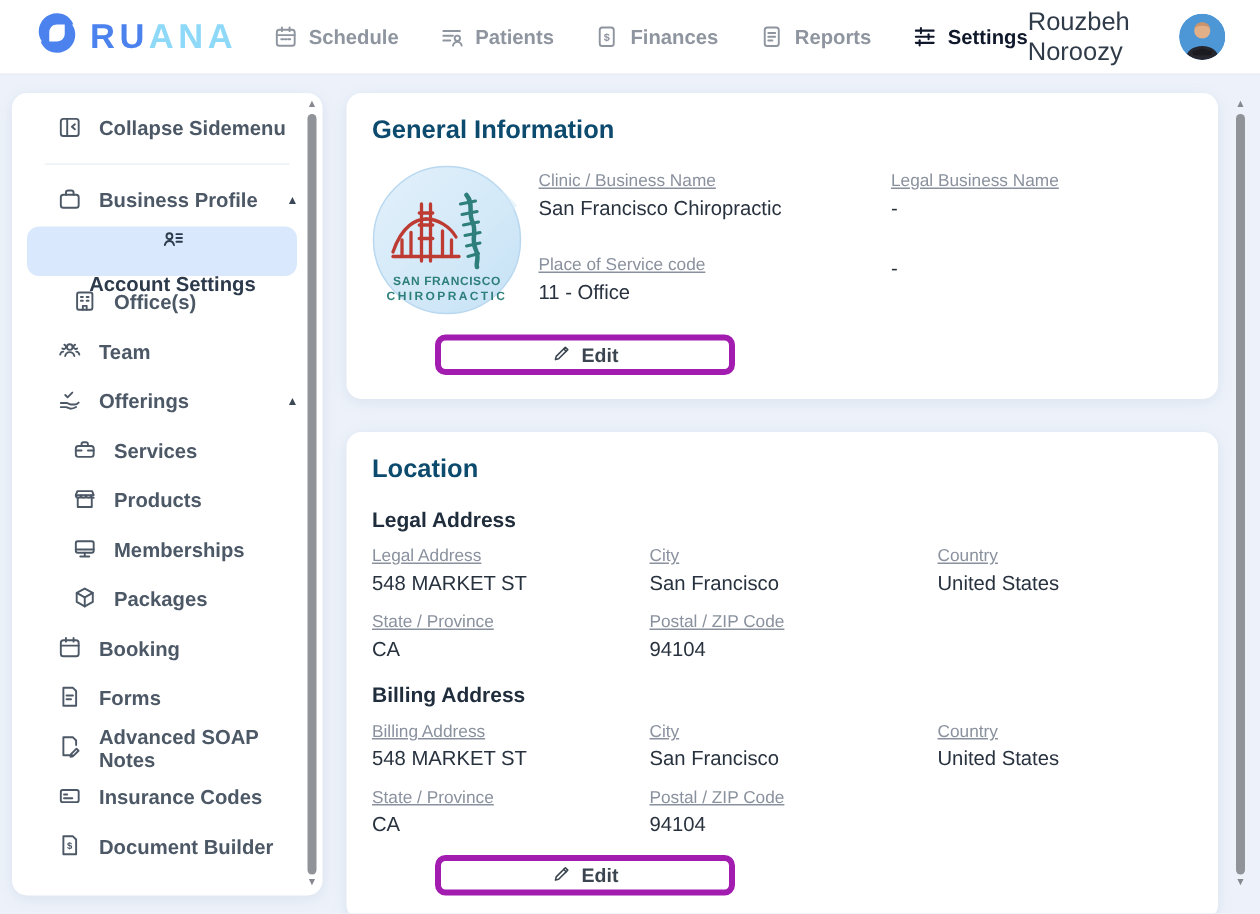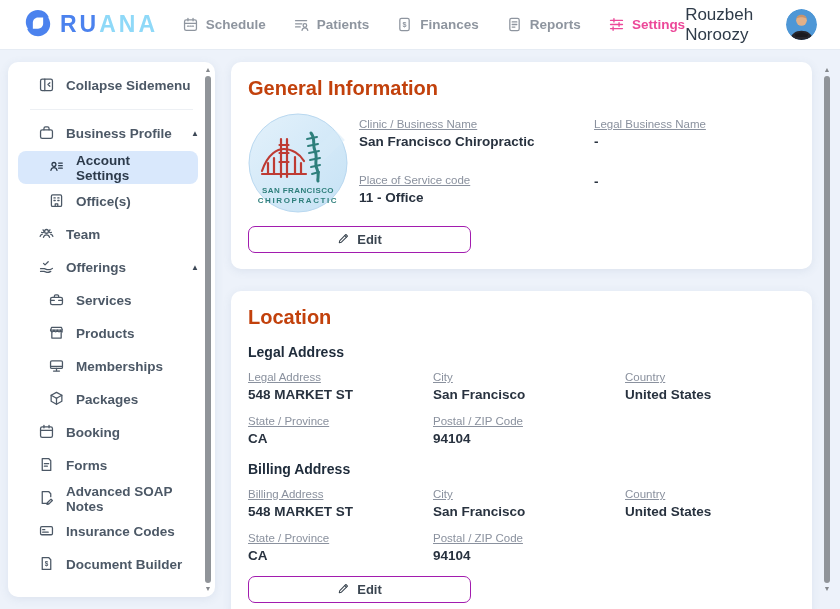--- a/index.html
+++ b/index.html
@@ -7,58 +7,58 @@
   .app { position:relative; width:840px; height:609px; overflow:hidden; background:#EDF2FA; }
 
   
   .header { position:absolute; top:0; left:0; right:0; height:50px; background:#fff; border-bottom:1px solid #E6ECF4; display:flex; align-items:center; padding:0 23px; z-index:5; }
   .brand { display:flex; align-items:center; gap:7px; width:212px; }
   .brand-word { font-size:23px; font-weight:800; letter-spacing:3px; }
   .brand-ru { color:#4B82EE; }
   .brand-ana { color:#8FD9F8; }
   .nav { display:flex; align-items:center; gap:27px; }
   .nav-item { display:flex; align-items:center; gap:7px; font-size:13.5px; font-weight:700; color:#8E959F; cursor:pointer; }
-  .nav-item.active { color:#ec4899; }
+  .nav-item.active { color:#0f172a; }
   .nav-item svg { display:block; }
   .header-spacer { flex:1; }
   .user { display:flex; align-items:center; gap:9px; font-size:17px; color:#2F3B49; font-weight:400; }
   .avatar { width:31px; height:31px; border-radius:50%; overflow:hidden; flex-shrink:0; }
 
   
   .sidebar { position:absolute; left:8px; top:62px; width:207px; height:535px; background:#fff; border-radius:10px; box-shadow:0 2px 10px rgba(70,100,140,.10); padding:7px 0 6px; overflow:hidden; }
   .side-item { height:33px; display:flex; align-items:center; gap:11px; padding:0 16px 0 30px; font-size:13.5px; font-weight:600; color:#4C5866; cursor:pointer; }
   .side-item svg { flex-shrink:0; }
   .side-item.sub { padding-left:40px; }
-  .side-item.selected { background:#D9E8FC; border-radius:8px; margin:1px 17px 1px 10px; padding-left:30px; color:#2C3A4B; }
+  .side-item.selected { background:#D9E8FC; border-radius:8px; margin:1px 17px 1px 10px; padding-left:30px; color:#2C3A4B;flex-direction:column; }
   .caret { margin-left:auto; font-size:8px; color:#3C4856; line-height:1; }
   .side-divider { height:1px; background:#EDF0F4; margin:7px 22px; }
 
   
   .vscroll { position:absolute; width:10px; top:4px; bottom:4px; }
   .vscroll .arrow { position:absolute; left:0; width:10px; text-align:center; font-size:7px; color:#85888D; line-height:8px; }
   .vscroll .arrow.up { top:0; }
   .vscroll .arrow.down { bottom:0; }
   .vscroll .thumb { position:absolute; left:2px; right:2px; top:10px; bottom:10px; background:#909499; border-radius:3px; }
   .sidebar .vscroll { right:2px; }
 
   
   .main { position:absolute; left:231px; top:62px; right:8px; height:535px; }
   .main .vscroll { right:0; }
   .cards { margin-right:20px; }
   .card { background:#fff; border-radius:10px; box-shadow:0 2px 10px rgba(70,100,140,.10); padding:15px 17px 16px; }
   .card-gap { height:22px; }
-  .card-title { font-size:20px; font-weight:800; color:#c2410c; }
+  .card-title { font-size:17px; font-weight:800; color:#0c4a6e; }
 
   .gi-body { display:flex; gap:11px; margin-top:13px; }
   .clinic-logo { width:100px; height:100px; border-radius:50%; flex-shrink:0; }
   .gi-fields { display:grid; grid-template-columns:235px 1fr; row-gap:17px; padding-top:5px; flex:1; }
   .field-label { font-size:11.5px; color:#8A919E; margin-bottom:4px;text-decoration:underline; }
-  .field-value { font-size:13.5px; color:#28323F; font-weight:700; }
-
-  .edit-btn { margin-top:13px; width:223px; height:27px; border:1px solid #a21caf; border-radius:7px; background:#fff; display:flex; align-items:center; justify-content:center; gap:7px; font-size:13px; font-weight:600; color:#3A4550; cursor:pointer; font-family:inherit; }
+  .field-value { font-size:13.5px; color:#28323F; font-weight:400; }
+
+  .edit-btn { margin-top:13px; width:200px; height:27px; border:4px solid #a21caf; border-radius:7px; background:#fff; display:flex; align-items:center; justify-content:center; gap:7px; font-size:13px; font-weight:600; color:#3A4550; cursor:pointer; font-family:inherit;margin-left:42px; }
 
   .loc-sub { font-size:14px; font-weight:800; color:#202D3C; margin-top:15px; }
   .loc-grid { display:grid; grid-template-columns:185px 192px 1fr; row-gap:13px; margin-top:11px; }
 </style>
 </head>
 <body>
 
 <div class="app">
 
   <div class="header">

